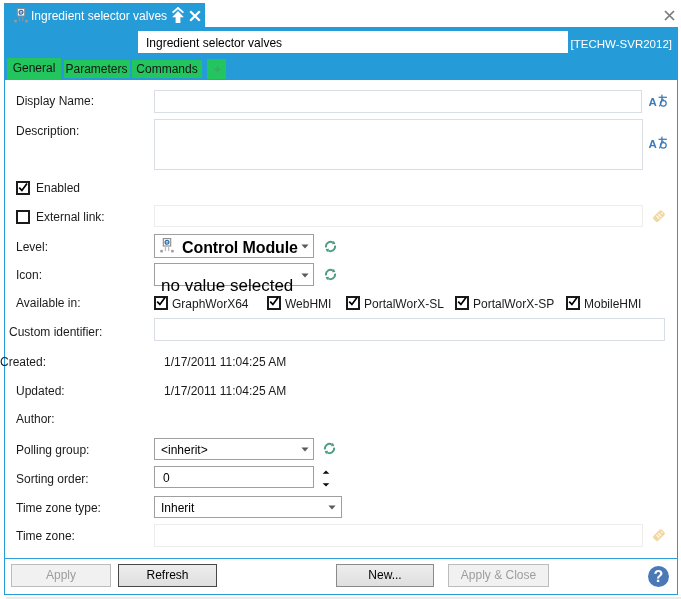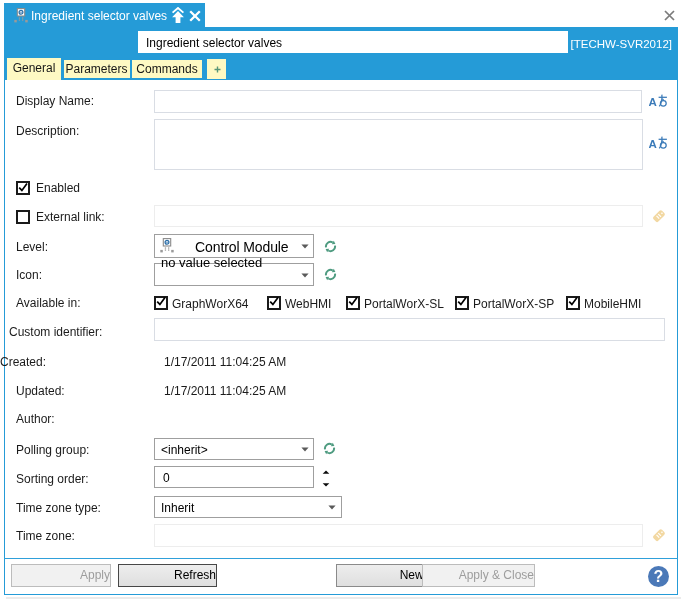--- a/index.html
+++ b/index.html
@@ -3,23 +3,23 @@
 <style>
 html,body{margin:0;padding:0;width:681px;height:599px;background:#fff;overflow:hidden}
 #wrap{position:absolute;left:0;top:0;width:681px;height:599px;font-family:"Liberation Sans",sans-serif;font-size:12px;color:#1b1b1b}
 .abs{position:absolute}
 .lbl{position:absolute;white-space:nowrap;color:#1b1b1b}
 .white{color:#fff}
 .inp{position:absolute;background:#fff;border:1px solid #d9dde4;box-sizing:border-box}
 .lite{border-color:#ededed}
 .dd{position:absolute;background:#fff;border:1px solid #9f9f9f;box-sizing:border-box}
 .cb{position:absolute;width:10px;height:10px;border:2px solid #1a1a1a;background:#fff}
-.btn{position:absolute;top:564px;height:23px;background:linear-gradient(#ededed,#dfdfdf);border:1px solid #8a8a8a;box-sizing:border-box;text-align:right;line-height:21px;color:#000}
+.btn{position:absolute;top:564px;height:23px;background:linear-gradient(#ededed,#dfdfdf);border:1px solid #8a8a8a;box-sizing:border-box;text-align:center;line-height:21px;color:#000}
 .btn.dis{background:#f1f1f1;border-color:#bcbcbc;color:#9d9d9d}
-.tab{position:absolute;background:#fef9c3;text-align:center;color:#161616}
+.tab{position:absolute;background:#22c55e;text-align:center;color:#161616}
 svg{position:absolute}
 </style></head>
 <body>
 <div id="wrap">
 
 <div class="abs" style="left:4px;top:3px;width:201px;height:24px;background:#259bd7"></div>
 <svg style="left:14px;top:8px" width="14" height="15" viewBox="0 0 14 15">
   <rect x="3.3" y="0.6" width="7.4" height="7.4" fill="#fff" stroke="#8a8a8a" stroke-width="1.1"></rect>
   <circle cx="7" cy="4.3" r="1.9" fill="#fff" stroke="#2d6fa8" stroke-width="1.3"></circle>
   <circle cx="7" cy="4.3" r="0.7" fill="#2d6fa8"></circle>
@@ -108,36 +108,36 @@
   <rect x="3.3" y="0.6" width="7.4" height="7.4" fill="#fff" stroke="#8a8a8a" stroke-width="1.1"></rect>
   <circle cx="7" cy="4.3" r="1.9" fill="#fff" stroke="#2d6fa8" stroke-width="1.3"></circle>
   <circle cx="7" cy="4.3" r="0.7" fill="#2d6fa8"></circle>
   <rect x="4.8" y="9.4" width="1.3" height="1.3" fill="#9a9a9a"></rect>
   <rect x="8.0" y="9.4" width="1.3" height="1.3" fill="#9a9a9a"></rect>
   <rect x="4.8" y="11.4" width="1.3" height="1.3" fill="#9a9a9a"></rect>
   <rect x="8.0" y="11.4" width="1.3" height="1.3" fill="#9a9a9a"></rect>
   <rect x="0.3" y="11.9" width="2.5" height="2.5" fill="#9a9a9a"></rect>
   <rect x="11.2" y="11.9" width="2.5" height="2.5" fill="#9a9a9a"></rect>
 </svg>
-<div class="lbl" style="left:195px;top:238.5px;font-weight:normal;font-size:14px;letter-spacing:-0.1px;color:#000">Control Module</div>
+<div class="lbl" style="left:182px;top:238.5px;font-weight:bold;font-size:16px;letter-spacing:-0.1px;color:#000">Control Module</div>
 <svg style="left:301px;top:244px" width="8" height="5" viewBox="0 0 8 5">
   <path d="M0.4,0.4 L7.6,0.4 L4,4.6 Z" fill="#5a5a5a"></path>
 </svg>
 <svg style="left:324px;top:240px" width="13" height="13" viewBox="0 0 13 13">
   <g stroke="#4e9b80" stroke-width="2" fill="none">
     <path d="M2.0,7.3 A4.6,4.6 0 0 1 8.8,2.5"></path>
     <path d="M11.0,5.7 A4.6,4.6 0 0 1 4.2,10.5"></path>
   </g>
   <path d="M7.8,4.3 L9.8,0.8 L11.4,4.0 Z" fill="#4e9b80"></path>
   <path d="M5.2,8.7 L3.2,12.2 L1.6,9.0 Z" fill="#4e9b80"></path>
 </svg>
 
 <div class="lbl" style="left:16px;top:268px">Icon:</div>
 <div class="dd" style="left:154px;top:263px;width:160px;height:22.5px"></div>
-<div class="lbl" style="left:161px;top:255px;font-size:13px;color:#000">no value selected</div>
+<div class="lbl" style="left:161px;top:276px;font-size:17px;color:#000">no value selected</div>
 <svg style="left:301px;top:273px" width="8" height="5" viewBox="0 0 8 5">
   <path d="M0.4,0.4 L7.6,0.4 L4,4.6 Z" fill="#5a5a5a"></path>
 </svg>
 <svg style="left:324px;top:268px" width="13" height="13" viewBox="0 0 13 13">
   <g stroke="#4e9b80" stroke-width="2" fill="none">
     <path d="M2.0,7.3 A4.6,4.6 0 0 1 8.8,2.5"></path>
     <path d="M11.0,5.7 A4.6,4.6 0 0 1 4.2,10.5"></path>
   </g>
   <path d="M7.8,4.3 L9.8,0.8 L11.4,4.0 Z" fill="#4e9b80"></path>
   <path d="M5.2,8.7 L3.2,12.2 L1.6,9.0 Z" fill="#4e9b80"></path>
@@ -218,16 +218,16 @@
     <rect x="4.2" y="1" width="6.8" height="12" rx="1.8" fill="#f2d8a2"></rect>
     <rect x="5.7" y="5.4" width="3.8" height="1.2" fill="#fff"></rect>
     <rect x="5.7" y="7.9" width="3.8" height="1.2" fill="#fff"></rect>
     <rect x="6.9" y="2" width="1.4" height="1.4" fill="#fff"></rect>
   </g>
 </svg>
 
 <div class="btn dis" style="left:11px;width:100px">Apply</div>
 <div class="btn" style="left:118px;width:99px;border-color:#474747">Refresh</div>
 <div class="btn" style="left:336px;width:98px">New...</div>
-<div class="btn dis" style="left:422px;width:113px">Apply &amp; Close</div>
+<div class="btn dis" style="left:448px;width:101px">Apply &amp; Close</div>
 <div class="abs" style="left:648px;top:566px;width:21px;height:21px;border-radius:50%;background:#4b79b8;color:#fff;font-weight:bold;font-size:16px;text-align:center;line-height:21px">?</div>
 
 <div class="abs" style="left:6px;top:597px;width:675px;height:1.5px;background:#ebebeb"></div>
 </div>
 </body></html>

